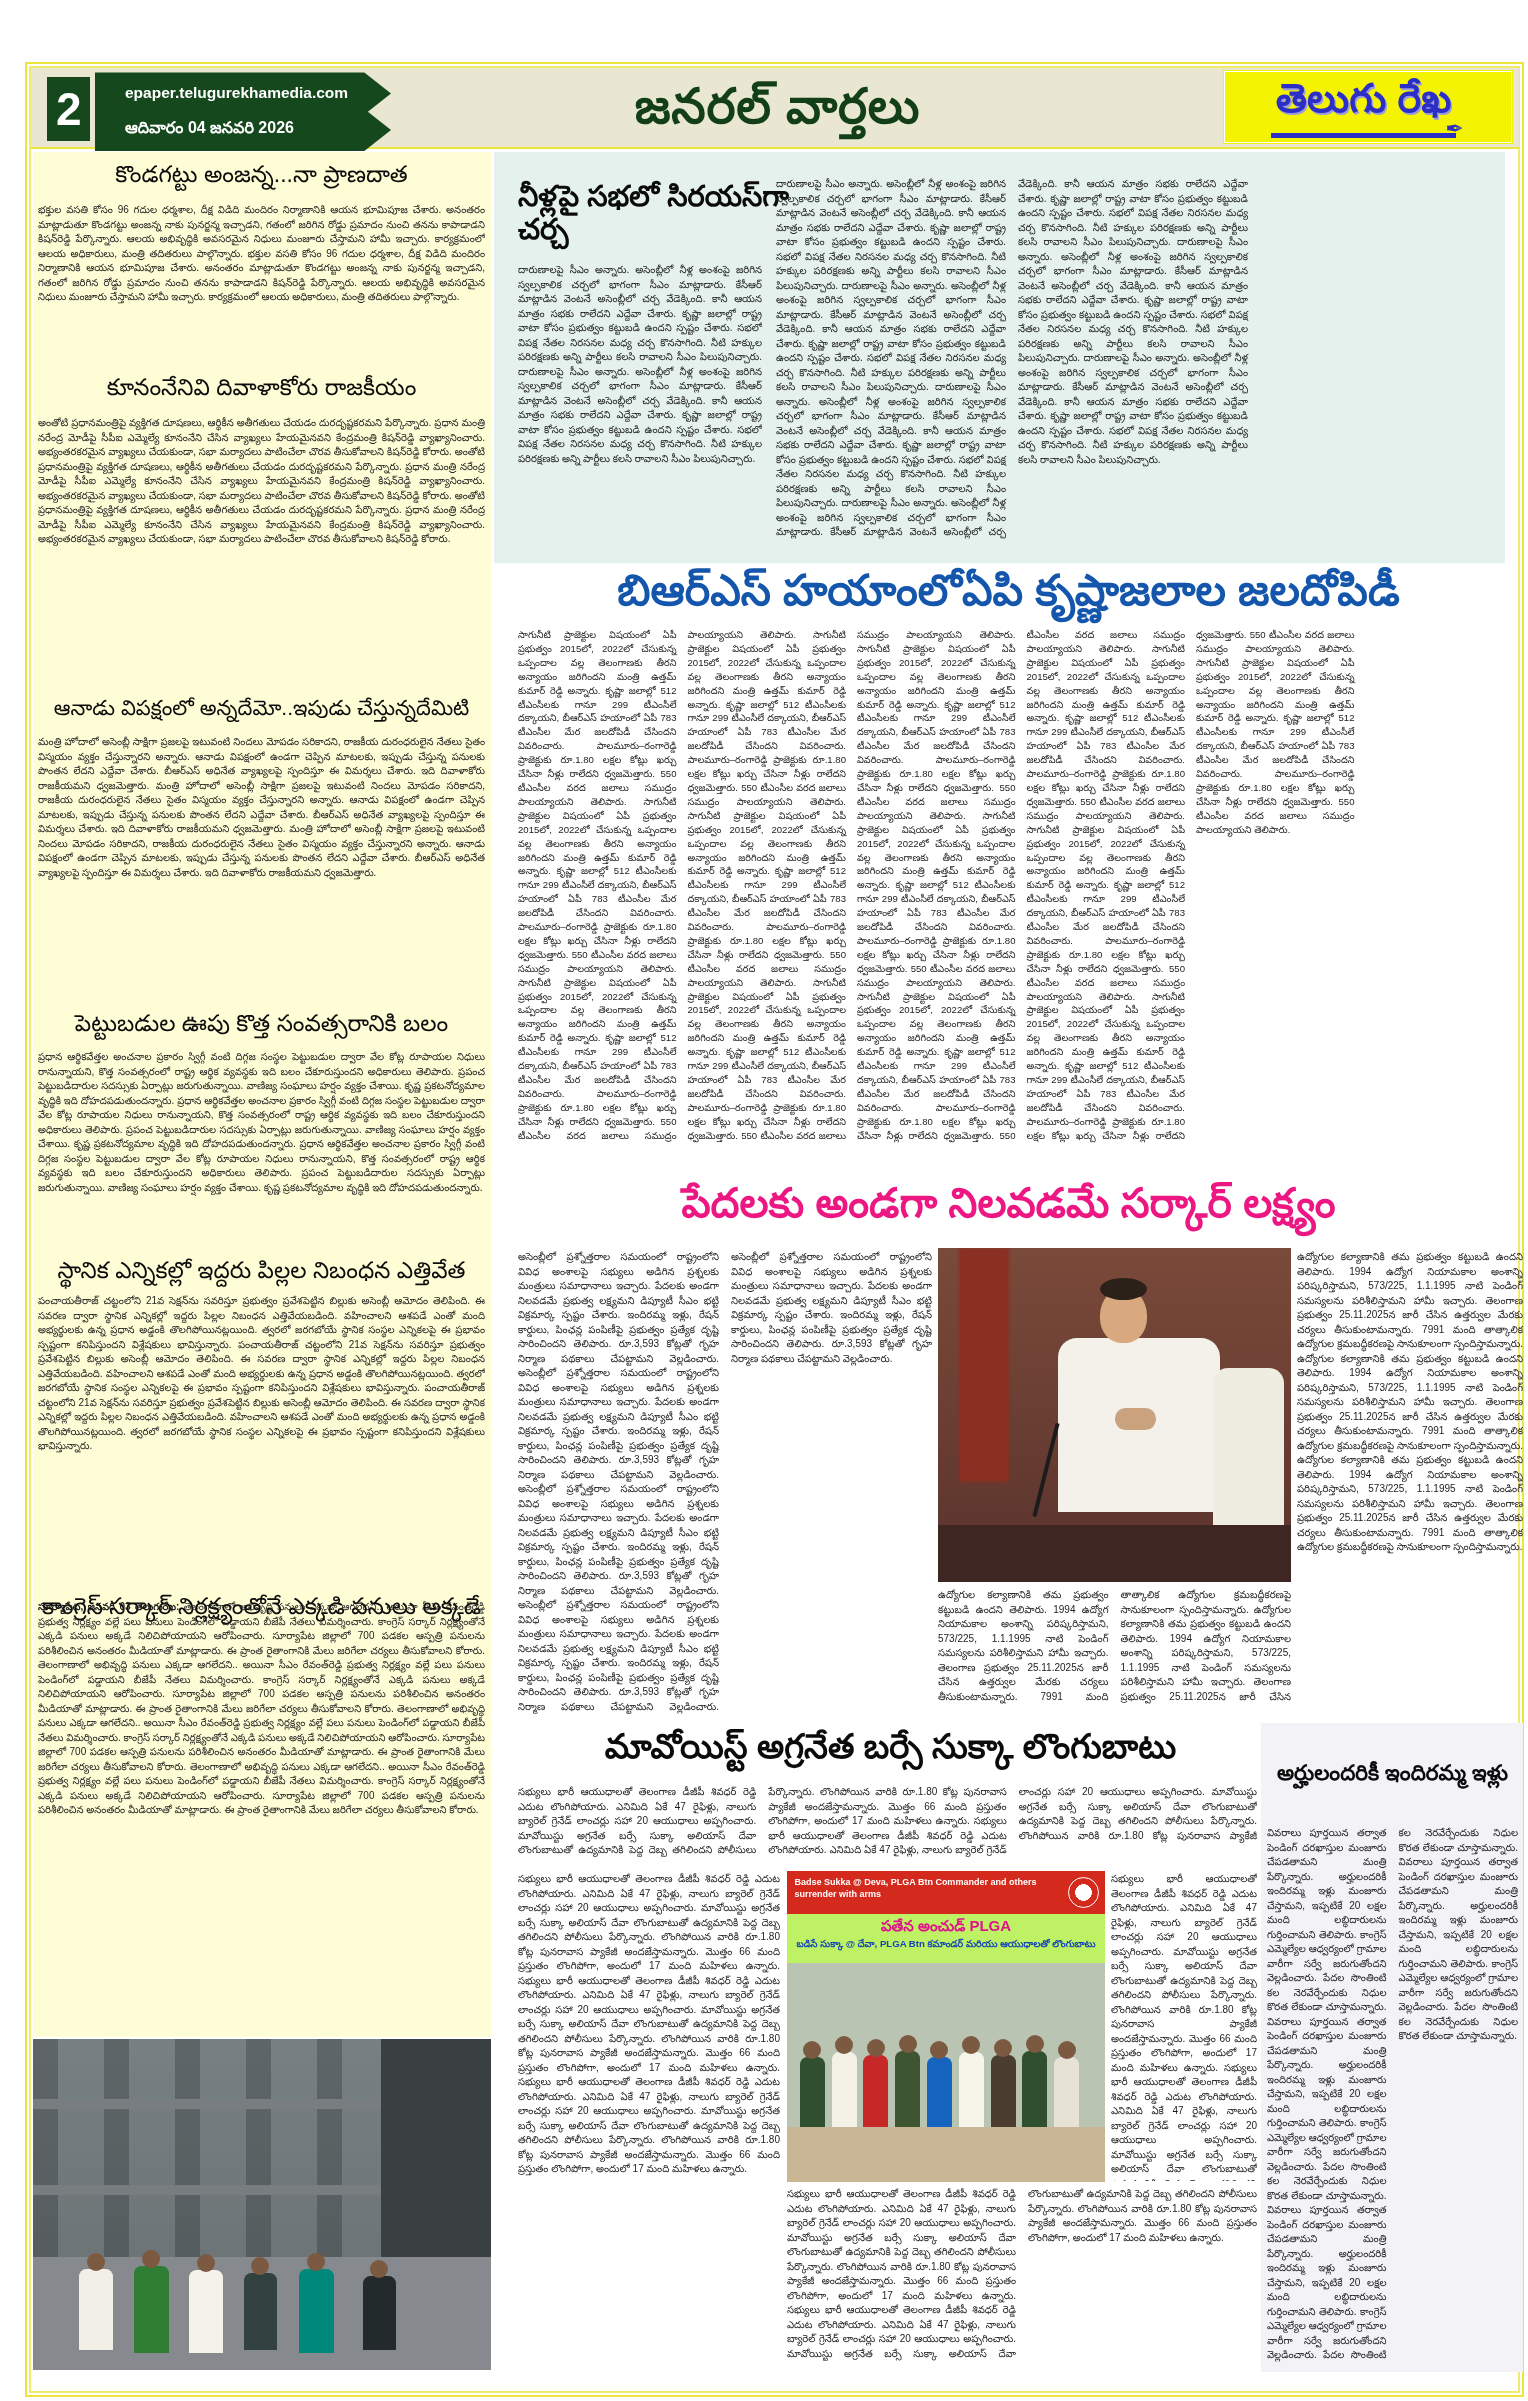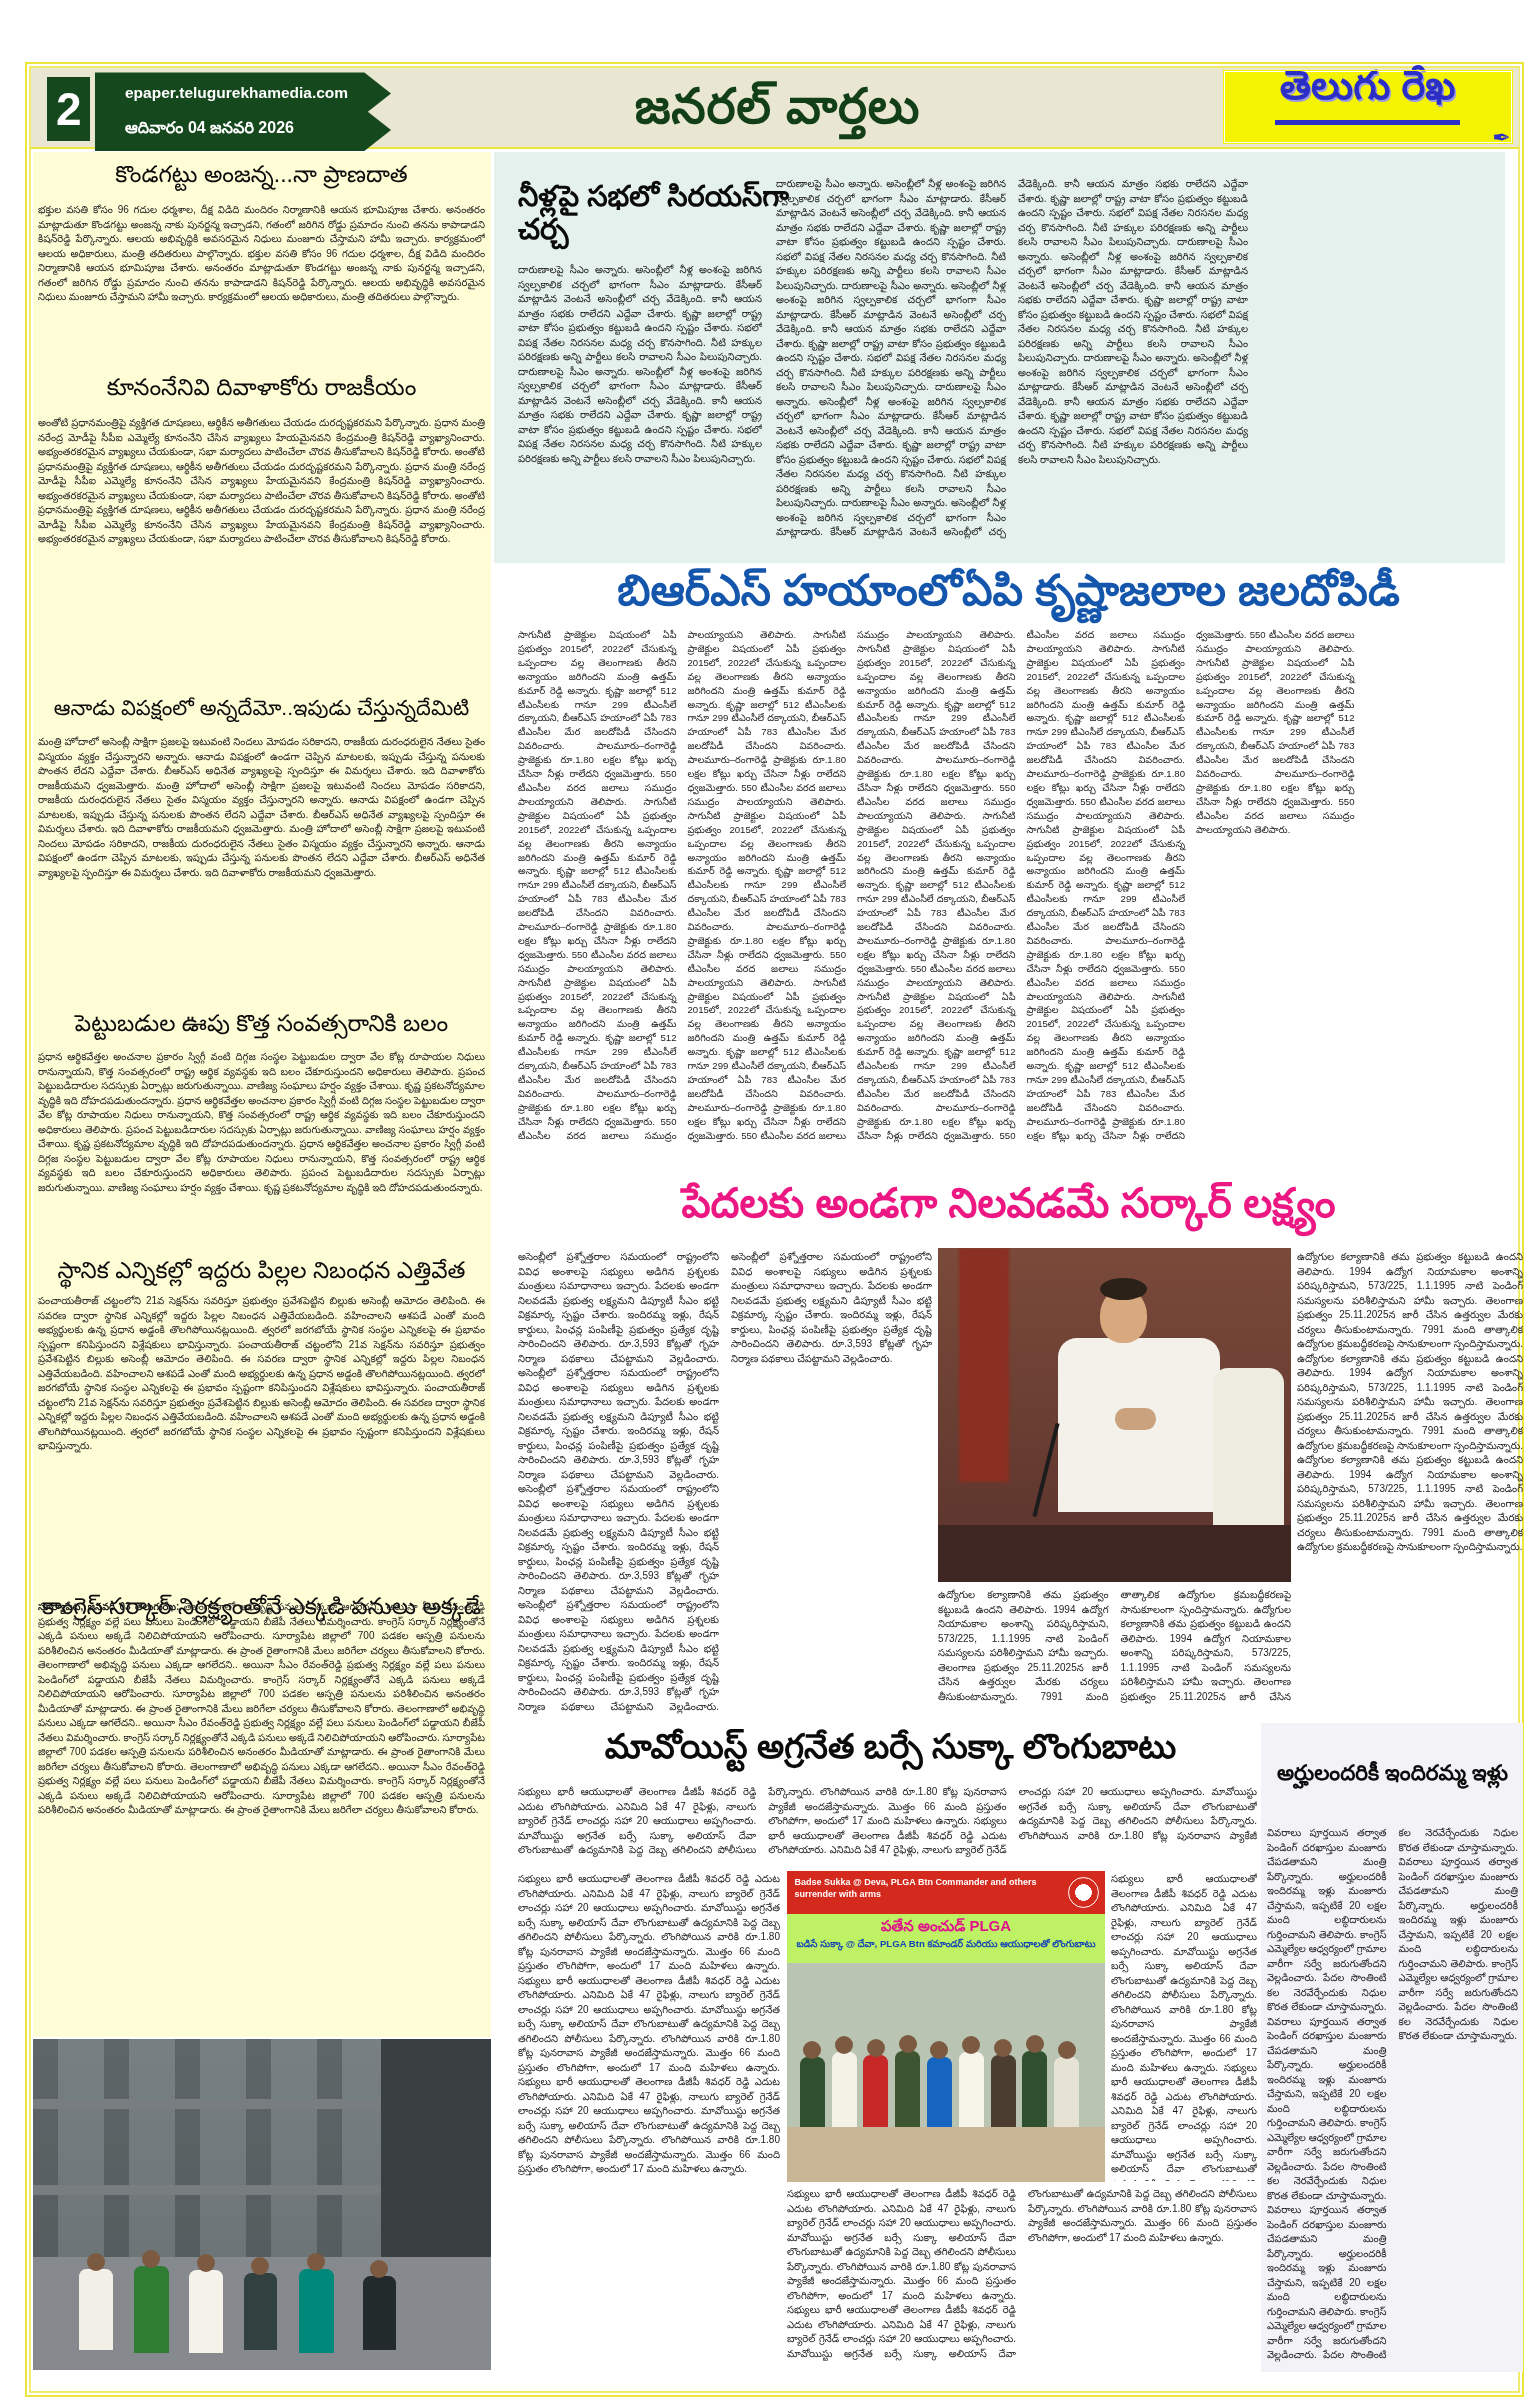--- a/index.html
+++ b/index.html
@@ -18,21 +18,21 @@
     color:#fff; font-size:46px; font-weight:bold; text-align:center; line-height:64px; }
   .ribbon { position:absolute; left:64px; height:42px; background:#16481d; color:#ffffff;
     font-weight:bold; display:flex; align-items:center; padding:0 38px 0 30px;
     clip-path:polygon(0 0, 91% 0, 100% 50%, 91% 100%, 0 100%); }
   .ribbon.url  { top:4.4px;  width:296px; font-size:15.5px; }
   .ribbon.date { top:41px; width:296px; font-size:16px; }
   .section-title { position:absolute; left:458px; top:0; width:577px; height:88px;
     display:flex; align-items:center; justify-content:center;
     color:#123f18; font-size:49px; font-weight:bold; letter-spacing:0.7px; }
   .masthead { position:absolute; right:7.4px; top:3px; width:288px; height:72px; background:#f4f400;
-    border:1.5px solid #ffffff; outline:1.5px solid #f4f400; display:flex; align-items:center; justify-content:center;flex-direction:column; }
+    border:1.5px solid #ffffff; outline:1.5px solid #f4f400; display:flex; align-items:center; justify-content:center; }
   .masthead .mh-text { color:#2b2fc6; font-size:40px; font-weight:bold;
     border-bottom:5.2px solid #2b2fc6; padding:0 4.4px 1.5px 4.4px; text-shadow:1.5px 1.5px 0 #9a9ae0; }
   .masthead .nib { color:#2b2fc6; font-size:22px; margin-left:-10.4px; align-self:flex-end; }
 
   
   .h-left { position:absolute; text-align:center; font-weight:normal; color:#0c0c0c; font-size:23px; line-height:1.2;}
   .body-txt { position:absolute; font-size:10px; line-height:1.45; color:#1c1c1c; text-align:justify; overflow:hidden; }
   .byline { font-weight:bold; }
   .cols2 { column-count:2; column-gap:12px; column-fill:auto; }
   .cols3 { column-count:3; column-gap:12px; column-fill:auto; }

